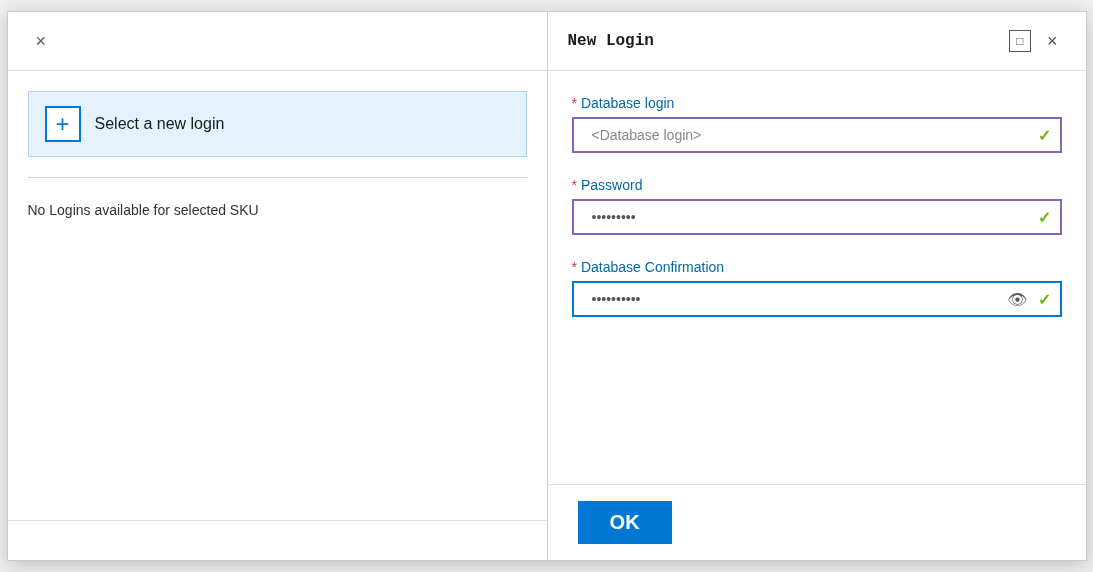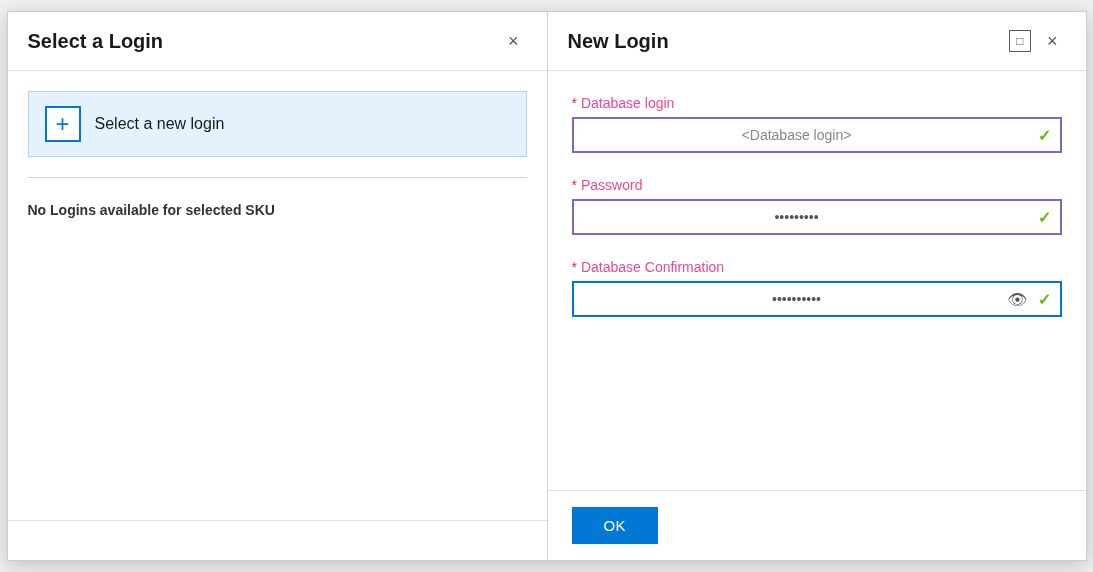--- a/index.html
+++ b/index.html
@@ -88,44 +88,44 @@
     }
     .divider-line {
       height: 1px;
       background: #d0d0d0;
       margin: 4px 0;
     }
     .no-logins-text {
       font-size: 14px;
       color: #333;
       padding: 4px 0;
-      font-weight: bold;
     }
     .left-footer {
       border-top: 1px solid #e0e0e0;
       height: 40px;
     }
 
     
     .right-panel {
       flex: 1;
       display: flex;
       flex-direction: column;
     }
     .right-header {
       display: flex;
       align-items: center;
       justify-content: space-between;
       padding: 16px 20px;
       border-bottom: 1px solid #e0e0e0;
     }
     .right-header-title {
-      font-size: 20px;
+      font-size: 16px;
       font-weight: 600;
       color: #1a1a1a;
+      font-family: Liberation Mono, monospace;
     }
     .right-header-controls {
       display: flex;
       align-items: center;
       gap: 8px;
     }
     .window-btn {
       background: none;
       border: 1px solid #555;
       width: 22px;
@@ -156,36 +156,35 @@
       display: flex;
       align-items: center;
       gap: 4px;
     }
     .required-star {
       color: #d13438;
       font-size: 14px;
     }
     .field-label-text {
       font-size: 14px;
-      color: #ec4899;
+      color: #0369a1;
     }
     .input-wrapper {
       position: relative;
       display: flex;
       align-items: center;
     }
     .field-input {
       width: 100%;
-      padding: 8px 40px 8px 0;
+      padding: 8px 40px 8px 18px;
       font-size: 14px;
       border: 2px solid #8764b8;
       outline: none;
       color: #555;
       background: #fff;
-      text-align: center;
     }
     .field-input.active-border {
       border: 2px solid #0078d4;
     }
     .field-input::placeholder {
       color: #888;
       font-style: normal;
     }
     .check-icon {
       position: absolute;
@@ -206,34 +205,34 @@
       border-top: 1px solid #e0e0e0;
       padding: 16px 24px;
       display: flex;
       align-items: center;
     }
     .ok-button {
       background: #0078d4;
       color: #fff;
       border: none;
       padding: 10px 32px;
-      font-size: 15px;
-      font-weight: 400;
+      font-size: 20px;
+      font-weight: 700;
       cursor: pointer;
       letter-spacing: 0.3px;
+      margin-left: 6px;
     }
   </style>
 </head>
 <body>
 
 <div class="dialog-wrapper">
 
   <div class="left-panel">
     <div class="left-header">
-      <span class="left-header-title">Select a Login</span>
       <button class="close-btn">×</button>
     </div>
     <div class="left-content">
       <div class="create-login-item">
         <div class="plus-icon-box">
           <span>+</span>
         </div>
         <span class="create-login-label">Select a new login</span>
       </div>
       <div class="divider-line"></div>

